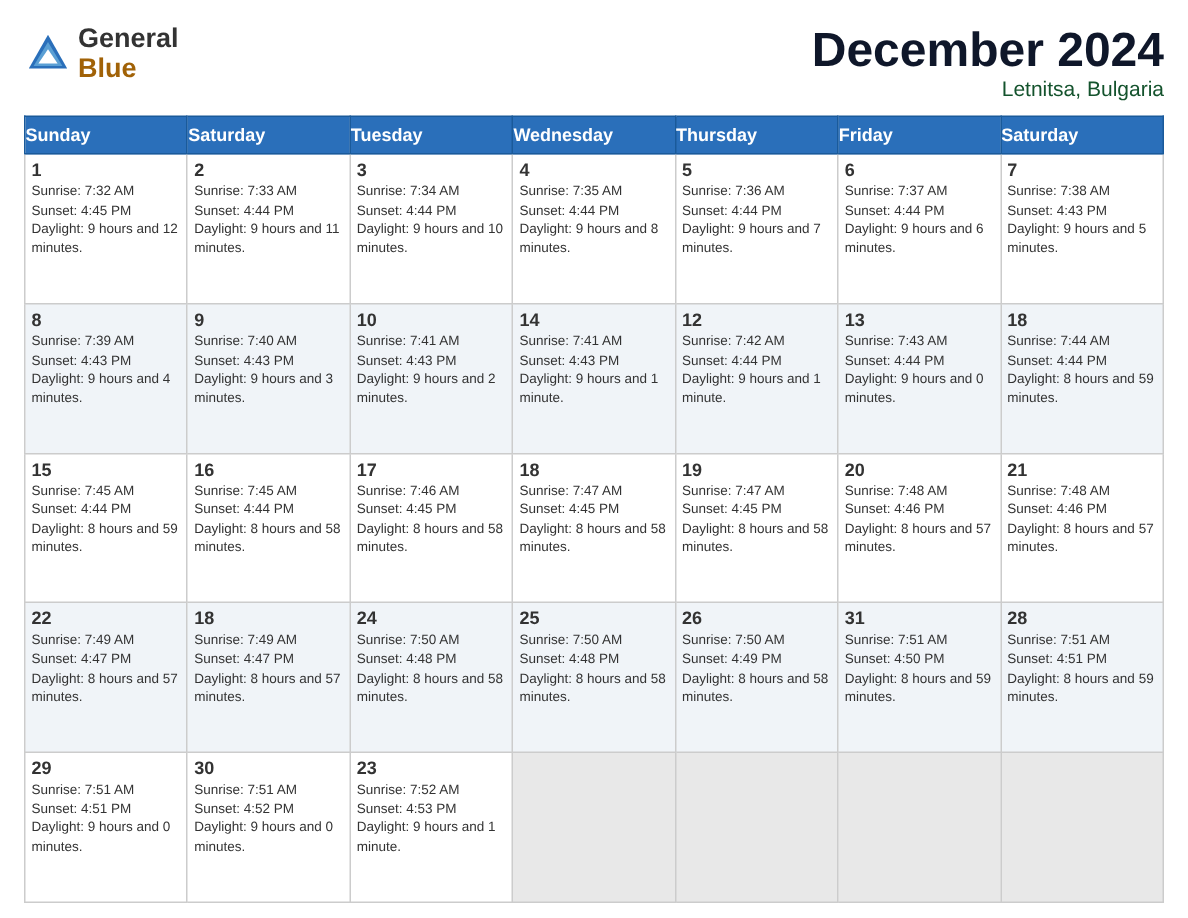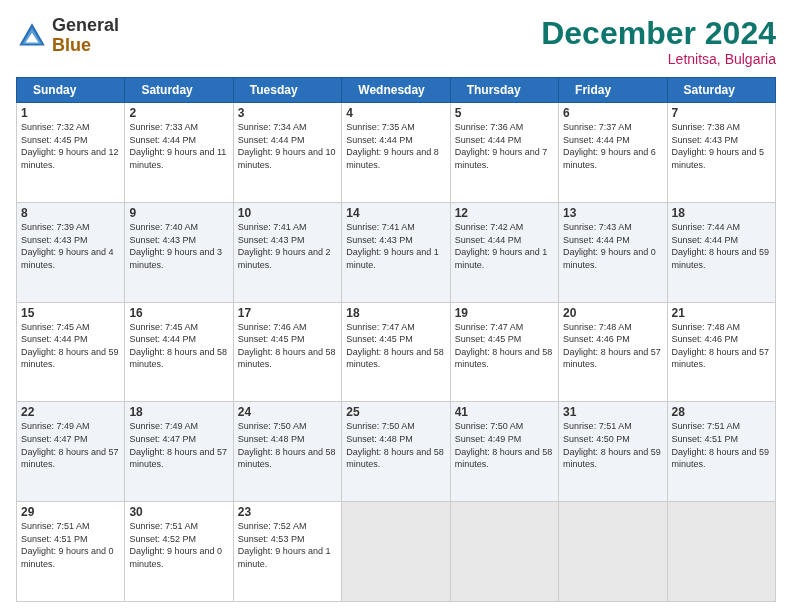--- a/index.html
+++ b/index.html
@@ -38,39 +38,39 @@
     .logo-icon {
       width: 32px;
       height: 32px;
     }
     .title-block {
       text-align: right;
     }
     .month-title {
       font-size: 32px;
       font-weight: bold;
-      color: #0f766e;
+      color: #0f172a;
       line-height: 1.1;
     }
     .location {
       font-size: 14px;
-      color: #be185d;
+      color: #14532d;
     }
     .calendar {
       flex: 1;
       border-collapse: collapse;
       width: 100%;
       table-layout: fixed;
     }
     .calendar th {
       background: #2a6fba;
       color: #fff;
       font-size: 12px;
       font-weight: bold;
-      padding: 5px 16px;
+      padding: 5px 0;
       text-align: left;
       border: 1px solid #1a5a9a;
     }
     .calendar td {
       border: 1px solid #ccc;
       vertical-align: top;
       padding: 3px 4px;
       font-size: 9.5px;
       color: #333;
       background: #fff;
@@ -231,21 +231,21 @@
           </td>
           <td>
             <span class="day-num">24</span>
             <div class="day-info">Sunrise: 7:50 AM<br>Sunset: 4:48 PM<br>Daylight: 8 hours and 58 minutes.</div>
           </td>
           <td>
             <span class="day-num">25</span>
             <div class="day-info">Sunrise: 7:50 AM<br>Sunset: 4:48 PM<br>Daylight: 8 hours and 58 minutes.</div>
           </td>
           <td>
-            <span class="day-num">41</span>
+            <span class="day-num">26</span>
             <div class="day-info">Sunrise: 7:50 AM<br>Sunset: 4:49 PM<br>Daylight: 8 hours and 58 minutes.</div>
           </td>
           <td>
             <span class="day-num">31</span>
             <div class="day-info">Sunrise: 7:51 AM<br>Sunset: 4:50 PM<br>Daylight: 8 hours and 59 minutes.</div>
           </td>
           <td>
             <span class="day-num">28</span>
             <div class="day-info">Sunrise: 7:51 AM<br>Sunset: 4:51 PM<br>Daylight: 8 hours and 59 minutes.</div>
           </td>

